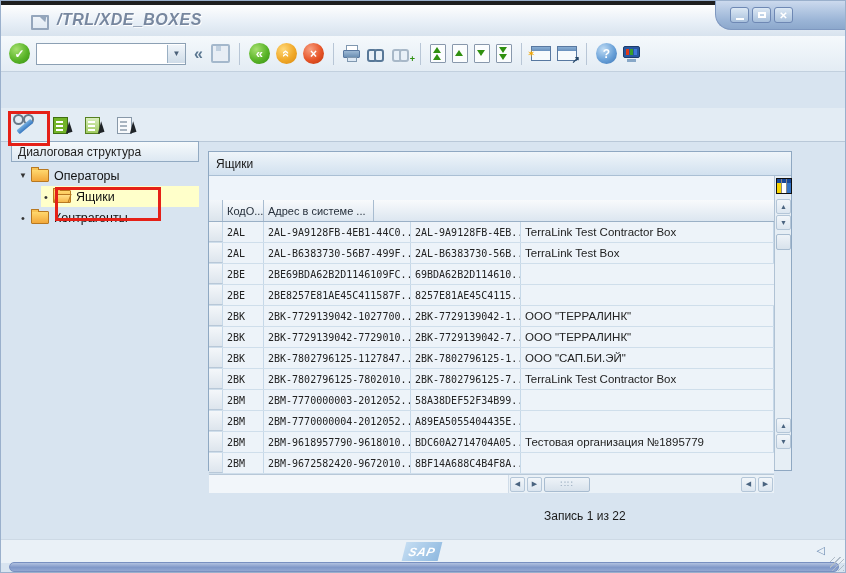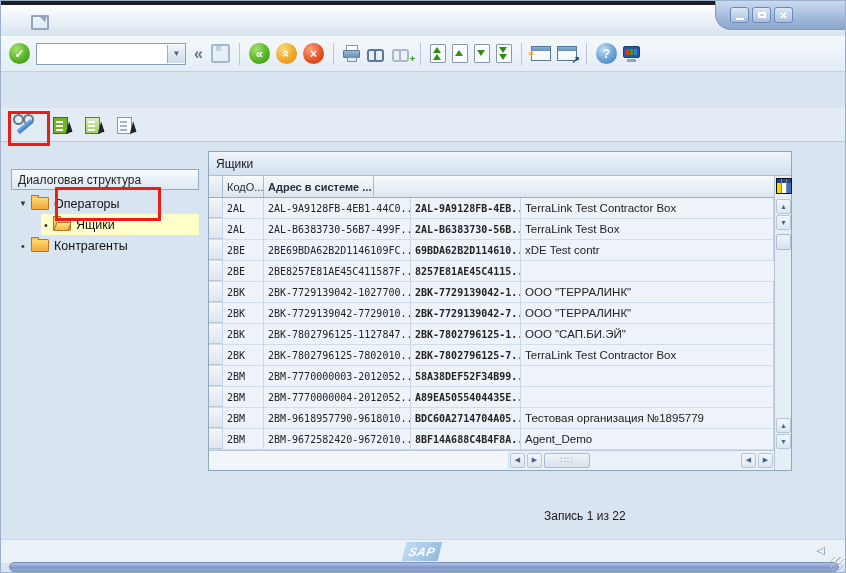--- a/index.html
+++ b/index.html
@@ -72,45 +72,45 @@
   .listicon.v2 i.l-box{background:linear-gradient(#d8eebc,#a0cc60);border-color:#558020;}
   .listicon.v3 i.l-box{background:#f8fafc;border-color:#8898a8;}
   .listicon i.ln{position:absolute;left:3px;width:7px;height:2px;background:#fff;}
   .listicon.v3 i.ln{background:#a8b4c0;}
   .ln1{top:5px;}.ln2{top:9px;}.ln3{top:13px;}
   .listicon i.cursor{position:absolute;right:0;bottom:1px;width:0;height:0;border-style:solid;border-width:0 0 11px 7px;border-color:transparent transparent #202428 transparent;transform:rotate(-18deg);}
 
   .annot{position:absolute;border:3px solid #e52017;z-index:20;pointer-events:none;background:transparent;}
 
   
-  .sidebar{position:absolute;left:10px;top:168px;width:188px;}
+  .sidebar{position:absolute;left:10px;top:140px;width:188px;}
   .sb-head{height:21px;border:1px solid #92aac2;background:linear-gradient(#f6fafc,#dde8f2);font-size:12px;color:#222;display:flex;align-items:center;padding-left:6px;box-sizing:border-box;}
   .tree{margin-top:3px;font-size:12.5px;color:#111;}
   .titem{height:21px;display:flex;align-items:center;position:relative;}
   .titem.sel{background:linear-gradient(to right,transparent 0 30px,#ffffca 30px);}
   .exp{width:12px;margin-left:6px;font-size:8px;color:#333;font-style:normal;text-align:center;}
   .blt{width:12px;text-align:center;font-size:11px;color:#333;font-style:normal;}
   .blt.ind{margin-left:30px;width:10px;}
   .blt.lvl0{margin-left:6px;}
   .folder{width:16px;height:11px;background:linear-gradient(#ffd86e,#f2a83a);border:1px solid #b87820;border-radius:1px;position:relative;margin:0 5px 0 2px;display:inline-block;}
   .folder::before{content:"";position:absolute;left:-1px;top:-3px;width:6px;height:2px;background:#f8c455;border:1px solid #b87820;border-bottom:0;border-radius:1px 1px 0 0;}
   .folder.open::after{content:"";position:absolute;left:1px;bottom:-1px;width:13px;height:7px;background:linear-gradient(#ffe088,#f6b84a);border:1px solid #b87820;transform:skewX(-20deg);}
   .tlabel{white-space:nowrap;}
 
   
   .tablebox{position:absolute;left:207px;top:150px;width:584px;height:320px;border:1px solid #8fa8c2;background:#eef4fa;box-sizing:border-box;display:flex;flex-direction:column;}
   .t-title{height:23px;background:linear-gradient(#eff5fa,#d2e1ef);border-bottom:1px solid #aabfd4;font-size:12px;color:#1a1a1a;display:flex;align-items:center;padding-left:7px;flex:0 0 auto;}
   .t-main{flex:1;display:flex;min-height:0;}
   .t-grid{width:565px;flex:0 0 565px;display:flex;flex-direction:column;}
-  .thead{height:21px;flex:0 0 21px;display:flex;background:linear-gradient(#f8fafc,#dce6f0);border-bottom:1px solid #9ab0c6;}
+  .thead{height:21px;flex:0 0 21px;display:flex;background:linear-gradient(#f8fafc,#dce6f0);border-bottom:1px solid #9ab0c6;margin-top:24px;}
   .th{font-size:11px;color:#26303c;display:flex;align-items:center;padding-left:4px;border-right:1px solid #a8bcd0;box-sizing:border-box;overflow:hidden;white-space:nowrap;}
   .csel{width:14px;flex:0 0 14px;padding-left:0;background:linear-gradient(#f2f6fa,#dbe4ec);border-right:1px solid #a8bcd0;box-sizing:border-box;}
   .c0{width:41px;flex:0 0 41px;}
   .c1{width:147px;flex:0 0 147px;}
-  .c2{width:110px;flex:0 0 110px;font-weight:bold;}
+  .c2{width:110px;flex:0 0 110px;}
   .c3{flex:1;border-right:0;}
   .trow{height:21px;flex:0 0 21px;display:flex;background:#edf3f9;border-bottom:1px solid #cfdeeb;box-sizing:border-box;}
   .cell{font-size:11.5px;color:#222;display:flex;align-items:center;padding-left:4px;border-right:1px solid #c6d8e8;box-sizing:border-box;overflow:hidden;white-space:nowrap;}
   .cell.csel{background:linear-gradient(#f4f7fa,#dde5ed);border-bottom:1px solid #b8c8d8;}
   .mono{font-family:"DejaVu Sans Mono",monospace;font-size:10px;}
   .t-hscroll{height:18px;flex:0 0 18px;display:flex;align-items:center;background:#eaf1f7;border-top:1px solid #b8c8d8;}
   .hsp{width:299px;flex:0 0 299px;height:100%;background:#f2f6fa;border-right:1px solid #d0dce8;}
   .sbtn{width:15px;height:15px;background:linear-gradient(#f2f6fa,#dce6f0);border:1px solid #b4c6d8;border-radius:2px;color:#4a6480;font-size:7px;display:flex;align-items:center;justify-content:center;margin:0 1px;box-sizing:border-box;padding:0;}
   .hthumb{width:46px;height:15px;background:linear-gradient(#eef3f8,#d8e2ec);border:1px solid #a8bcd0;border-radius:2px;margin:0 1px;display:flex;align-items:center;justify-content:center;color:#90a4b8;font-size:9px;letter-spacing:1px;box-sizing:border-box;}
   .htrack{flex:1;}
@@ -147,20 +147,21 @@
 <body>
 
 <div class="window">
 
   <div class="top-strip"></div>
 
   <div class="titlebar">
     <span class="tc-icon">
         <i></i>
       </span>
+    <span class="title-text">/TRL/XDE_BOXES</span>
   </div>
 
   <div class="win-tab">
     <button class="wbtn">
         <i class="min-g"></i>
       </button>
     <button class="wbtn">
         <i class="max-g"></i>
       </button>
     <button class="wbtn">
@@ -317,21 +318,20 @@
             <div class="cell c0 mono">2AL</div>
             <div class="cell c1 mono">2AL-B6383730-56B7-499F...</div>
             <div class="cell c2 mono">2AL-B6383730-56B...</div>
             <div class="cell c3">TerraLink Test Box</div>
           </div>
         <div class="trow">
             <div class="cell csel"></div>
             <div class="cell c0 mono">2BE</div>
             <div class="cell c1 mono">2BE69BDA62B2D1146109FC...</div>
             <div class="cell c2 mono">69BDA62B2D114610...</div>
-            <div class="cell c3">xDE Test contr</div>
           </div>
         <div class="trow">
             <div class="cell csel"></div>
             <div class="cell c0 mono">2BE</div>
             <div class="cell c1 mono">2BE8257E81AE45C411587F...</div>
             <div class="cell c2 mono">8257E81AE45C4115...</div>
           </div>
         <div class="trow">
             <div class="cell csel"></div>
             <div class="cell c0 mono">2BK</div>
@@ -379,21 +379,20 @@
             <div class="cell c0 mono">2BM</div>
             <div class="cell c1 mono">2BM-9618957790-9618010...</div>
             <div class="cell c2 mono">BDC60A2714704A05...</div>
             <div class="cell c3">Тестовая организация №1895779</div>
           </div>
         <div class="trow">
             <div class="cell csel"></div>
             <div class="cell c0 mono">2BM</div>
             <div class="cell c1 mono">2BM-9672582420-9672010...</div>
             <div class="cell c2 mono">8BF14A688C4B4F8A...</div>
-            <div class="cell c3">Agent_Demo</div>
           </div>
         <div class="t-hscroll">
           <i class="hsp"></i>
           <button class="sbtn">◀</button>
           <button class="sbtn">▶</button>
           <div class="hthumb">∷∷</div>
           <i class="htrack"></i>
           <button class="sbtn">◀</button>
           <button class="sbtn">▶</button>
         </div>

